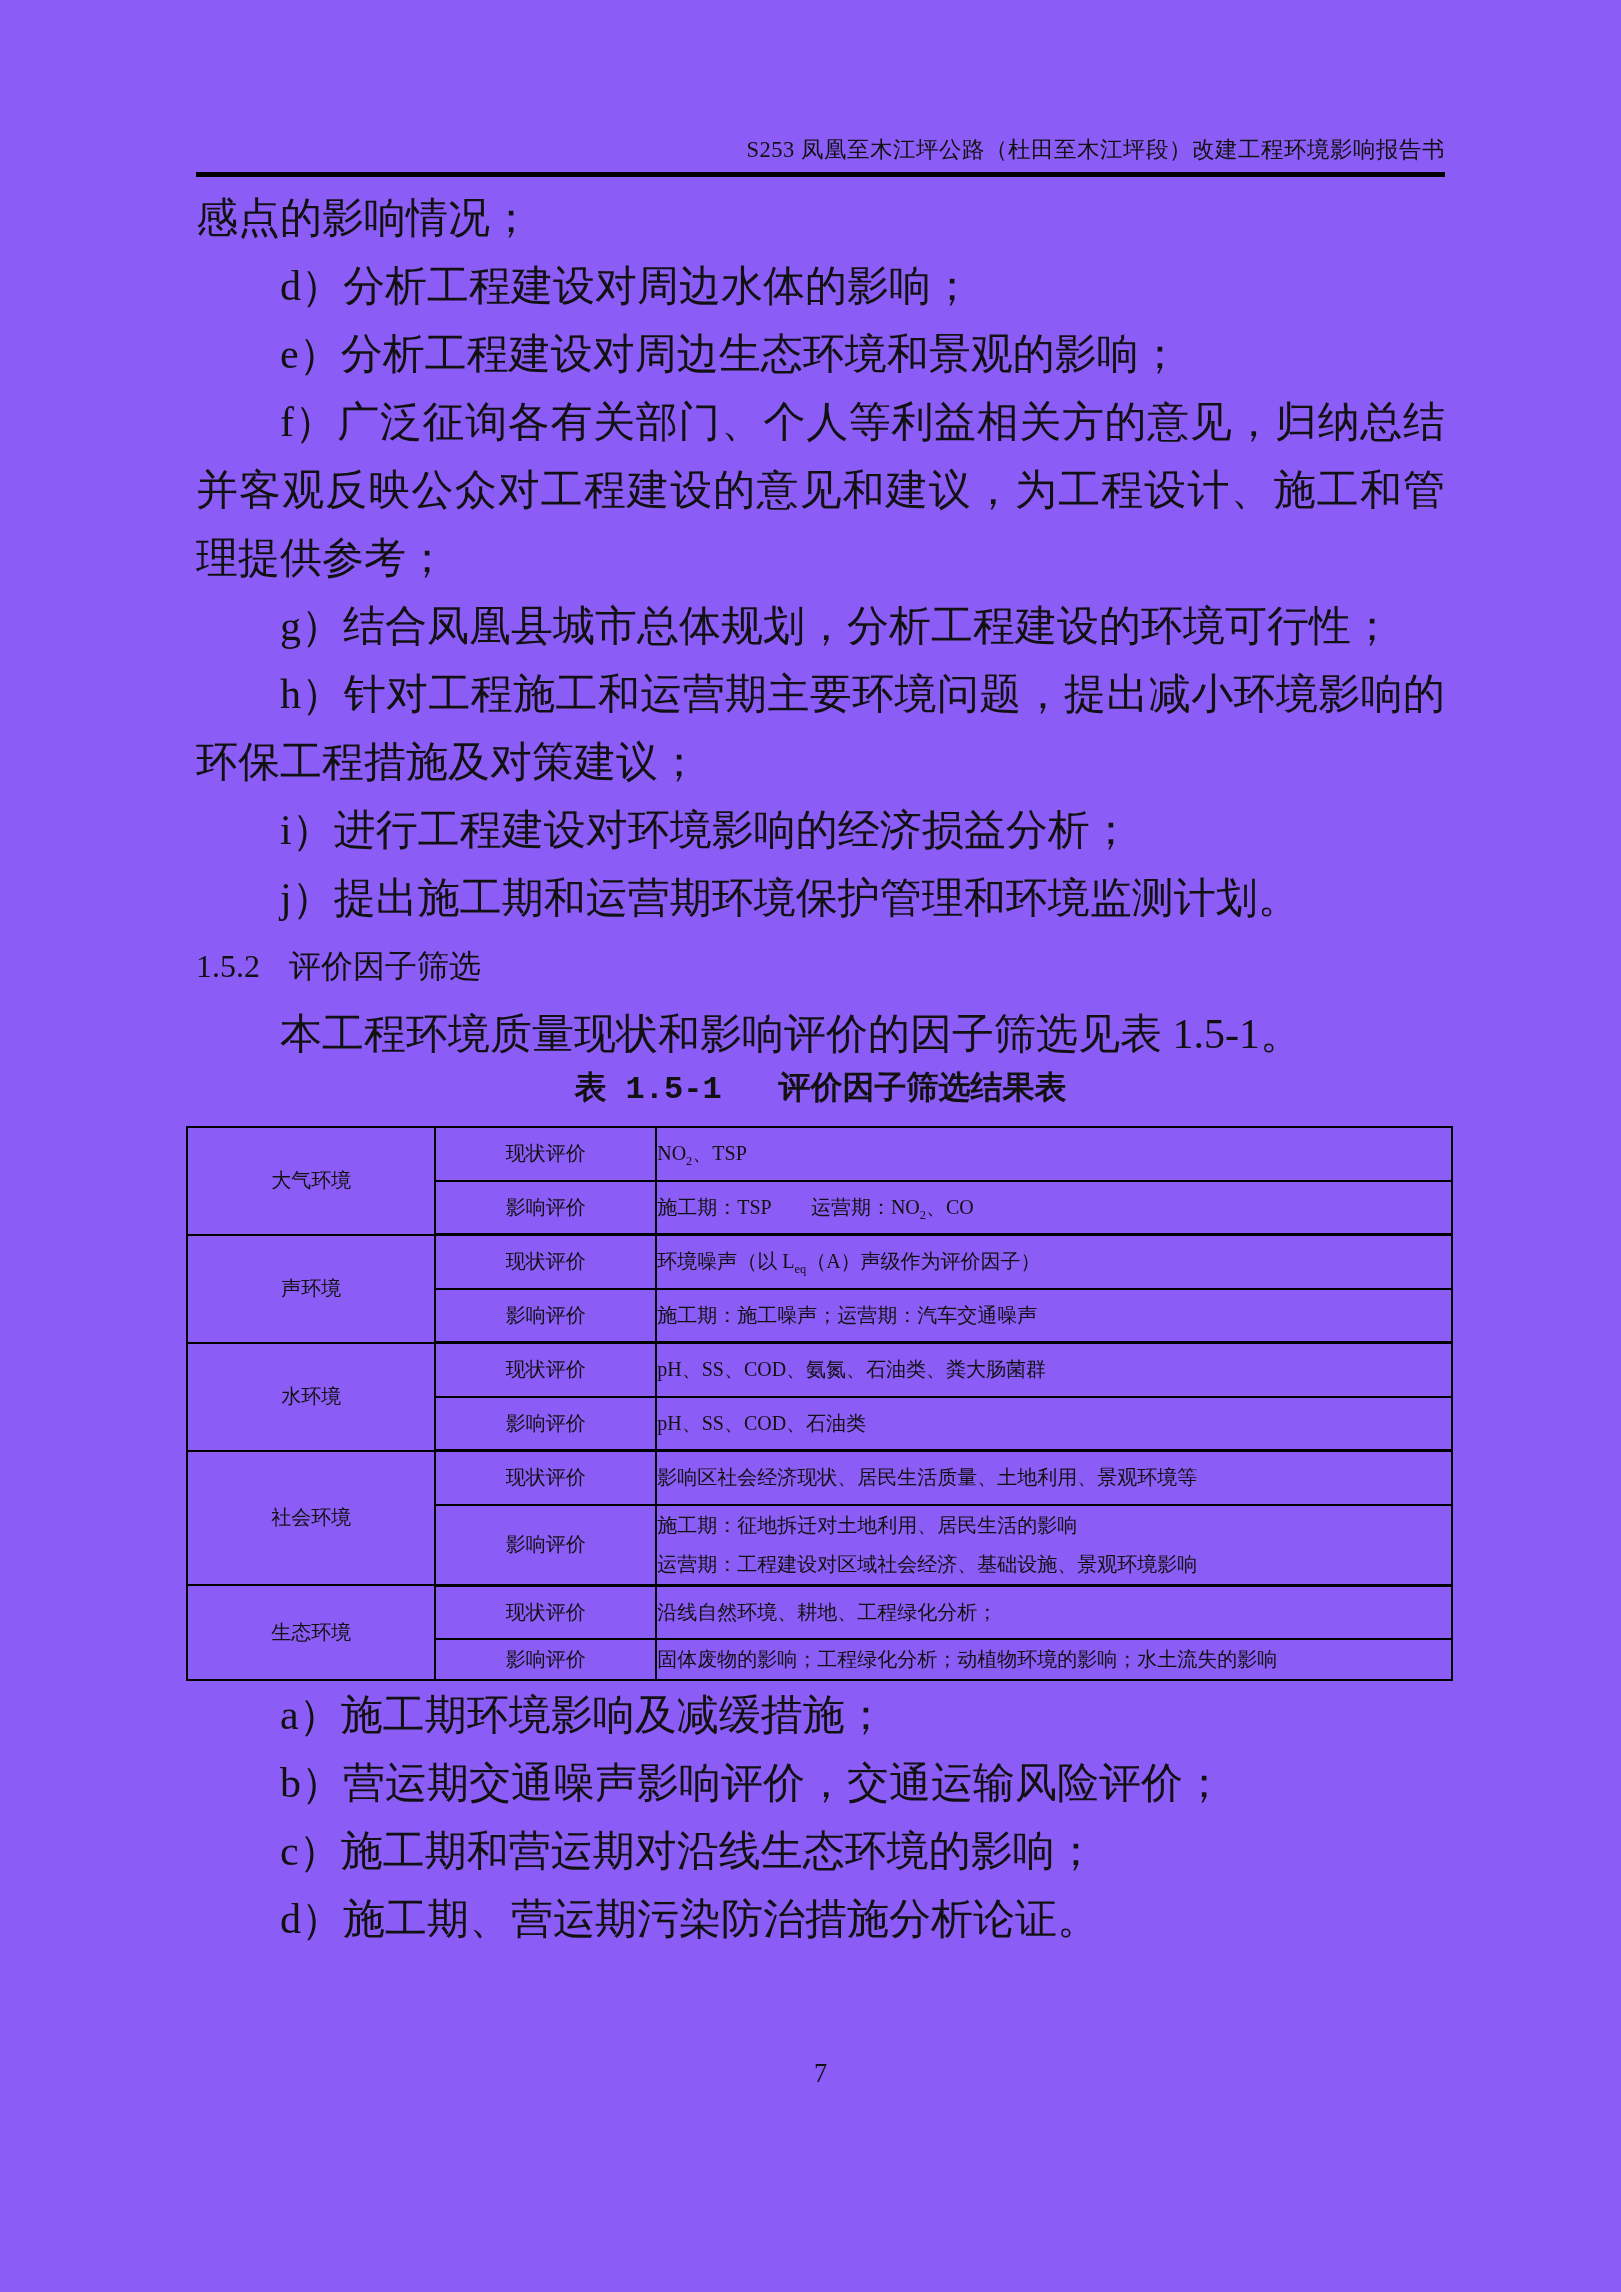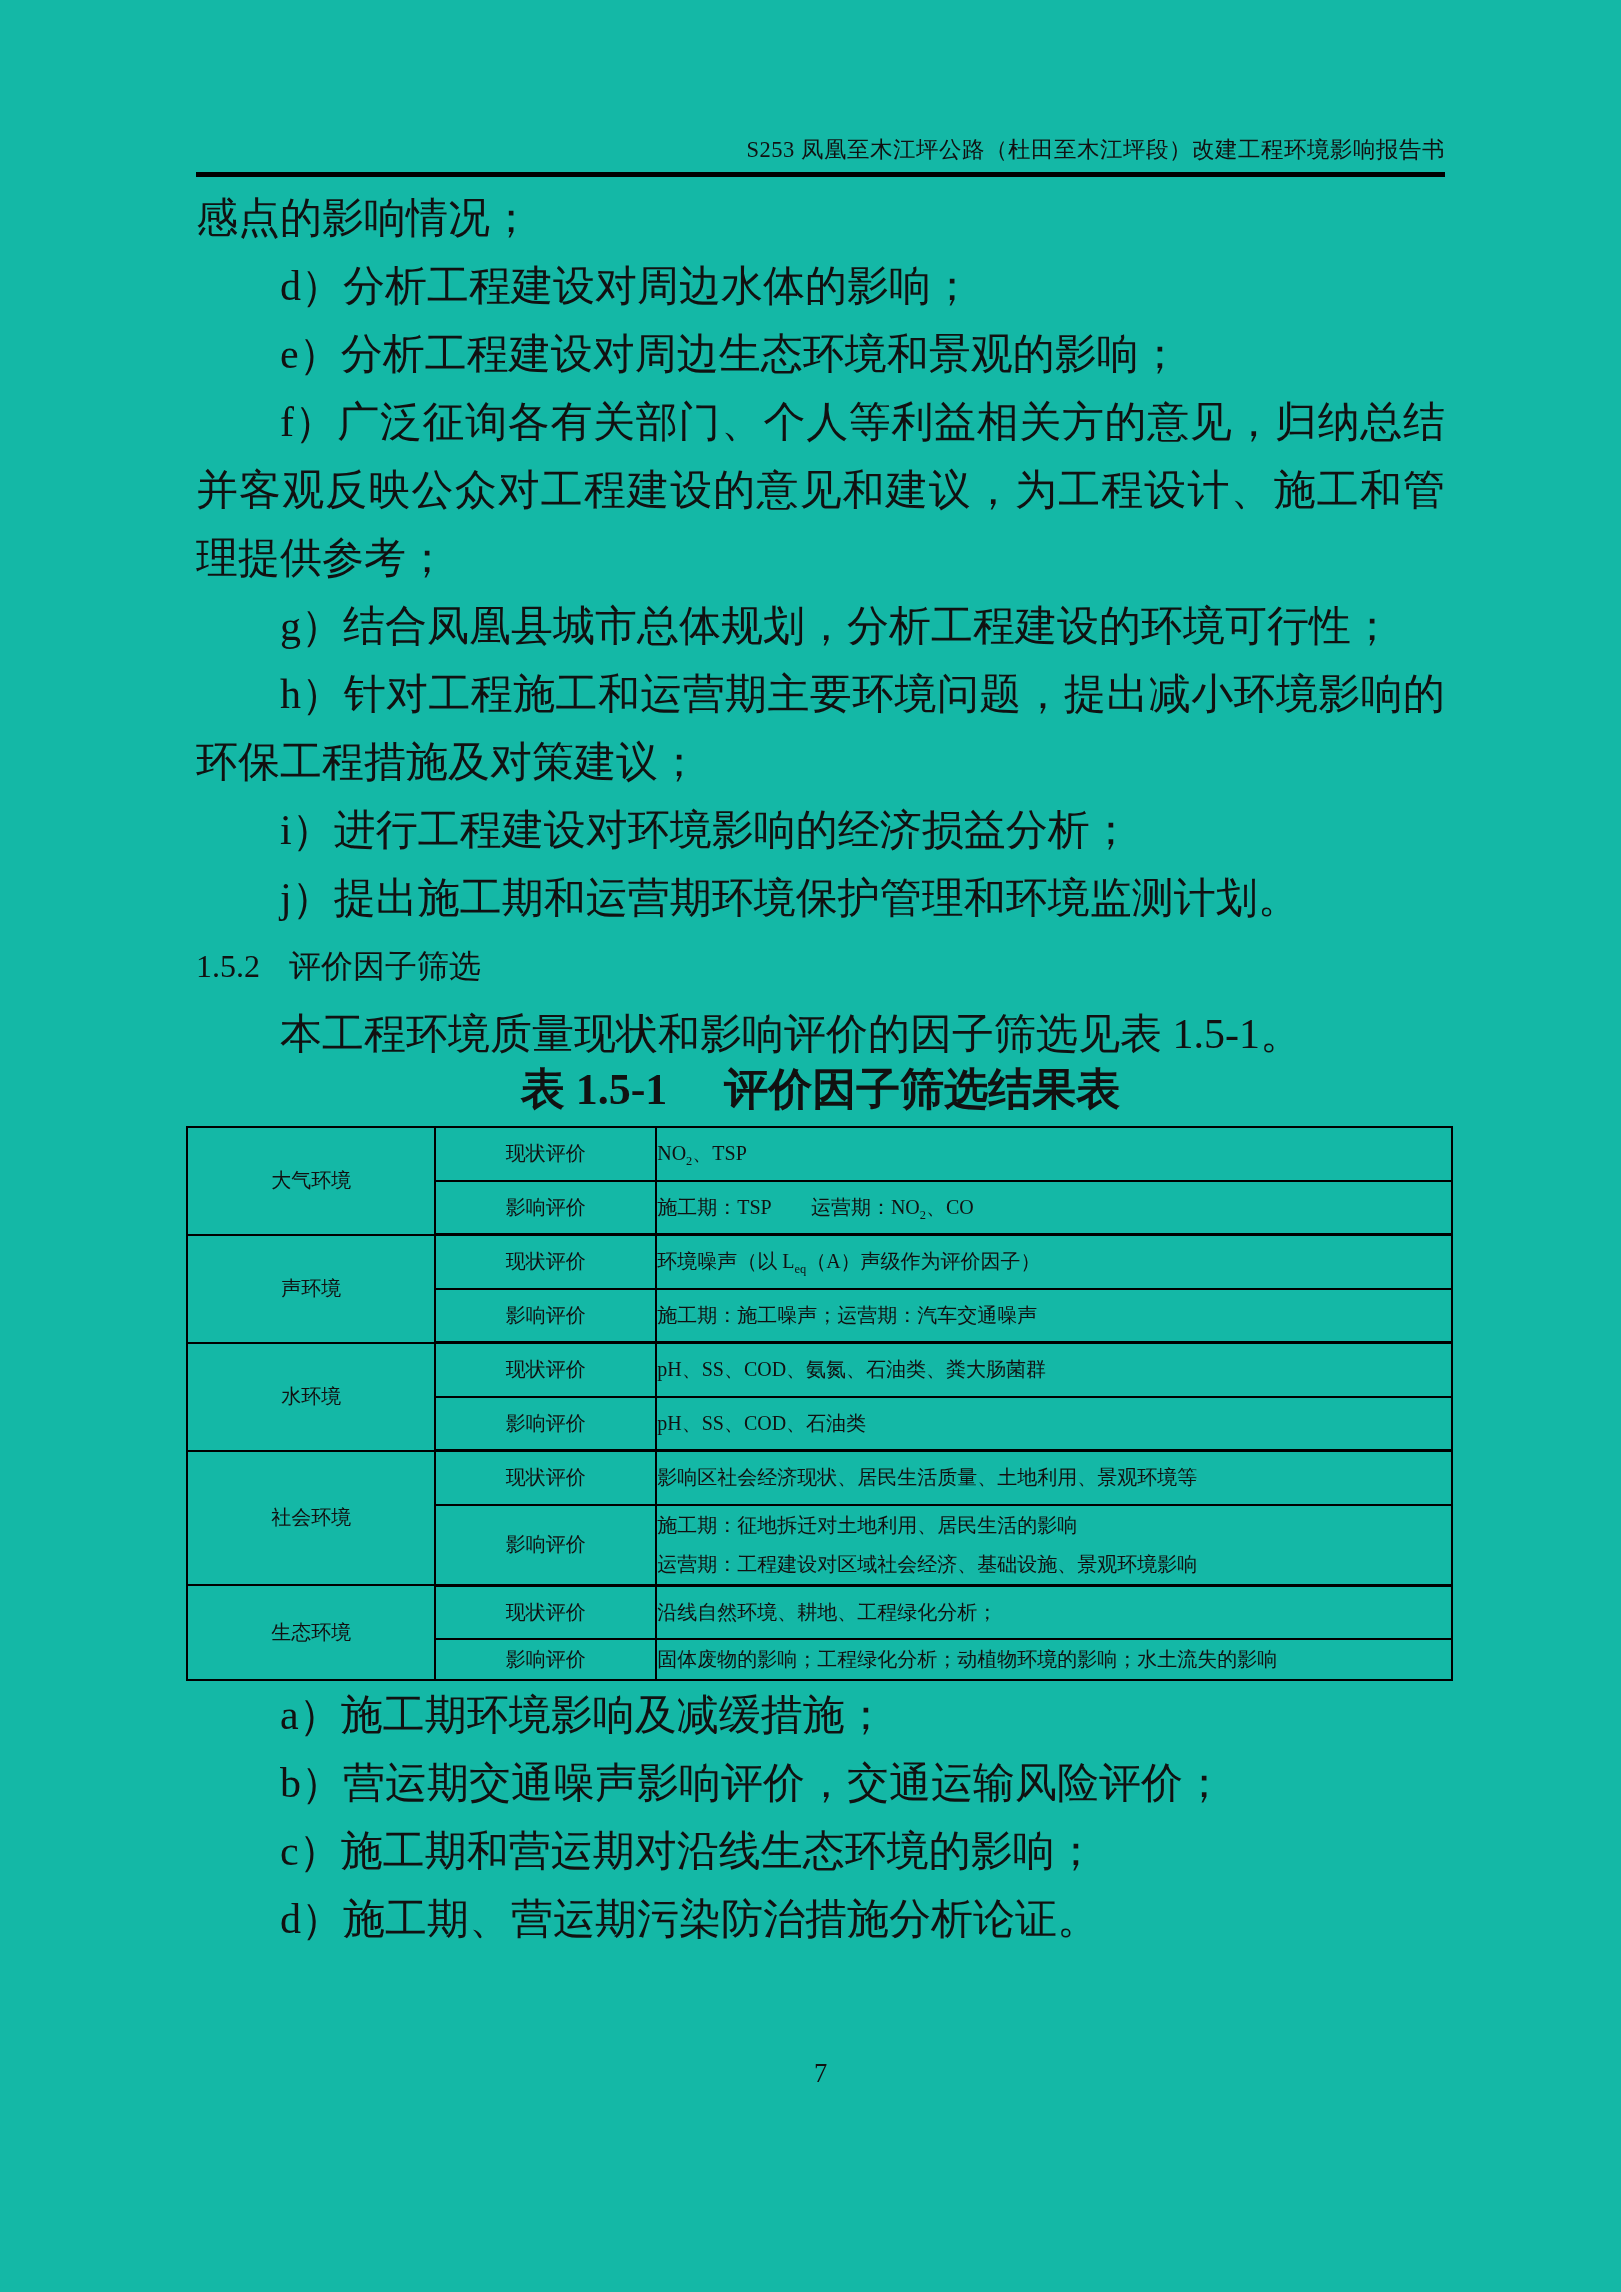--- a/index.html
+++ b/index.html
@@ -1,19 +1,19 @@
 <!DOCTYPE html>
 <html lang="zh"><head>
 <meta charset="utf-8">
 <style>
   html,body{margin:0;padding:0;background:#888;}
   .page{
     position:relative;
     width:1621px;height:2293px;
-    background:#14b8a6;
+    background:#8b5cf6;
     color:#111111;
     font-family:"Liberation Serif","DejaVu Serif",serif;
     overflow:hidden;
     margin:0 auto;
   }
   .content{padding:0 176px 0 196px;}
   
   .header-title{
     margin-top:135px;
     text-align:right;
@@ -35,23 +35,23 @@
     margin:0;
     font-size:32px;
     font-weight:normal;
     line-height:68px;
   }
   .sec-heading .sec-num{margin-right:29px;}
   .sec-heading-bottom{margin-top:33px;}
   
   .tbl-caption{
     text-align:center;
-    font-family:Liberation Serif, serif;
+    font-family:Liberation Mono, monospace;
     font-weight:bold;
-    font-size:44px;
+    font-size:32px;
     line-height:43px;
   }
   .tbl-caption .cap-title{margin-left:57px;}
   
   table.factor{
     border-collapse:collapse;
     table-layout:fixed;
     width:1264px;
     margin-left:-9.8px;
     margin-top:15px;

